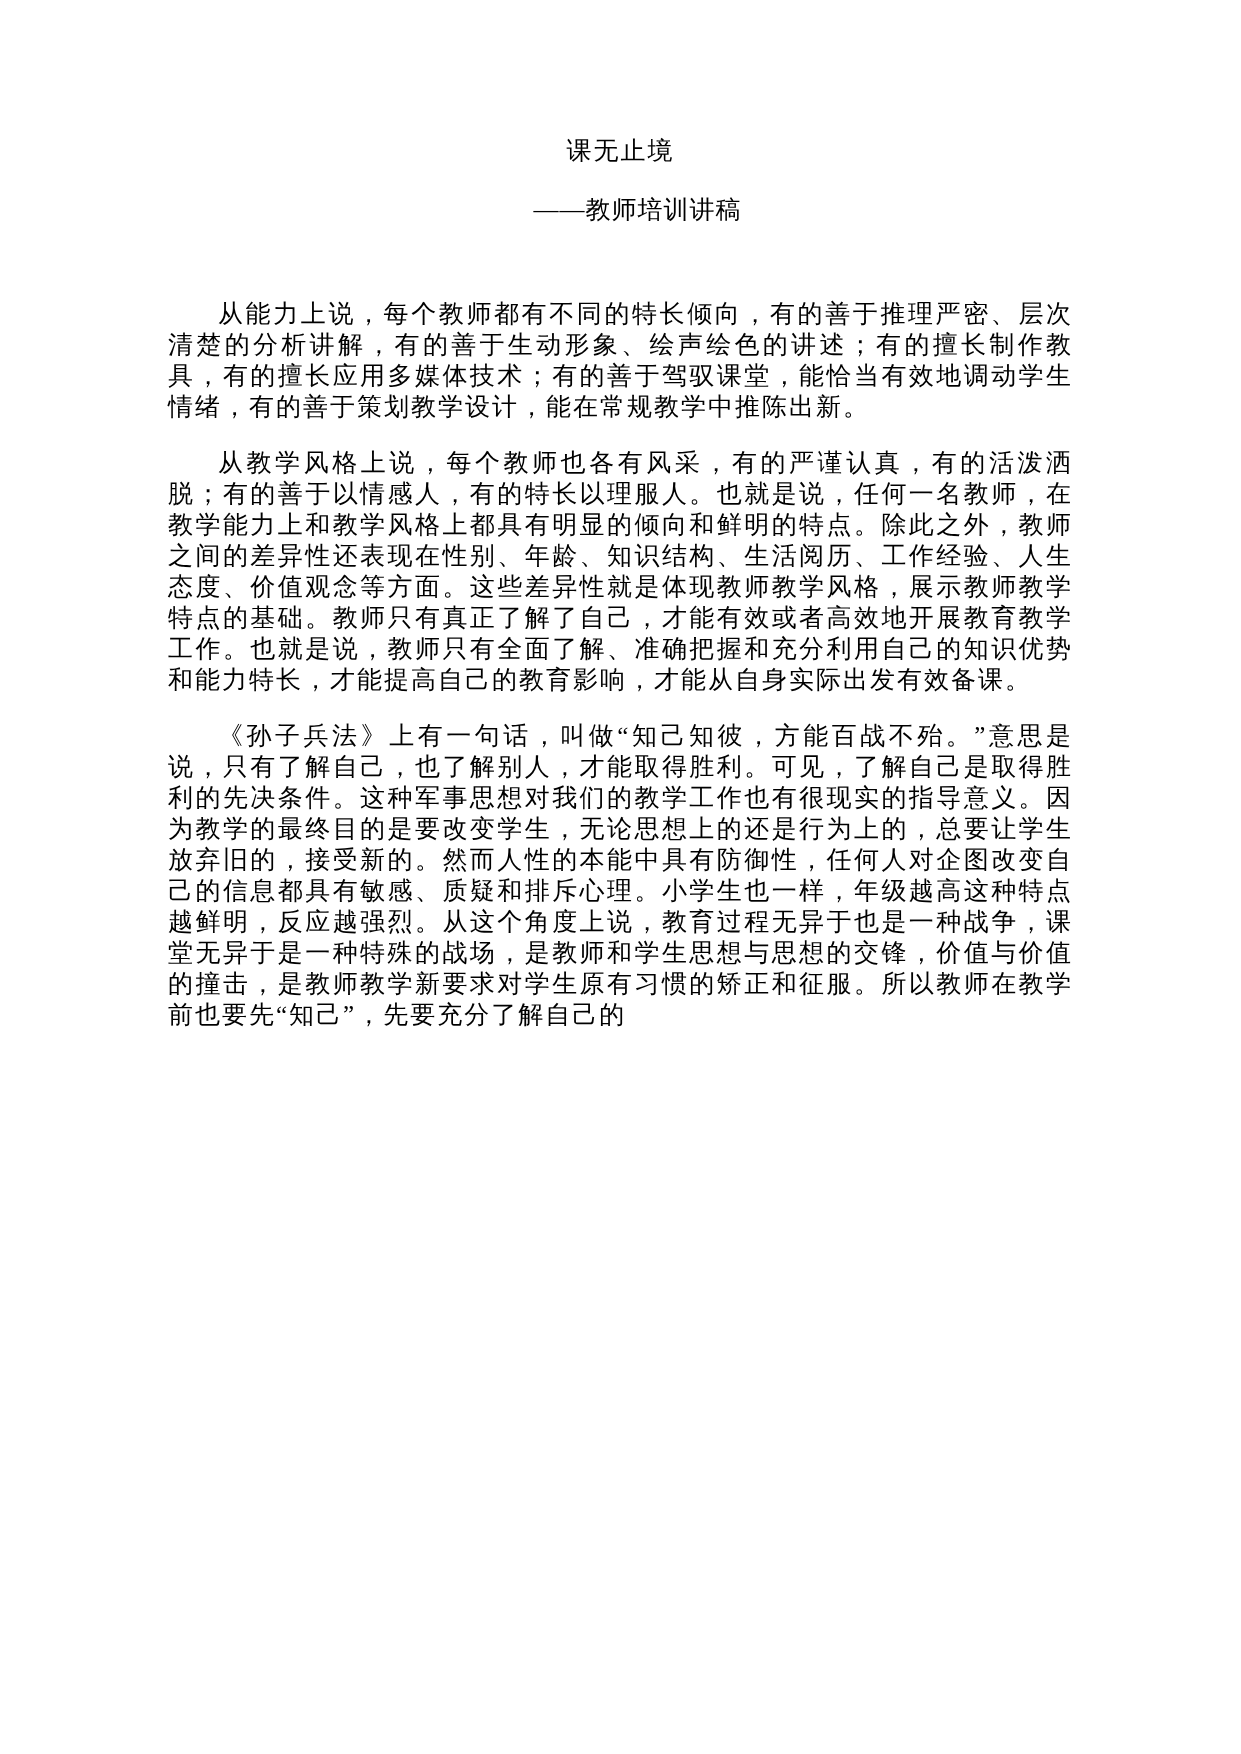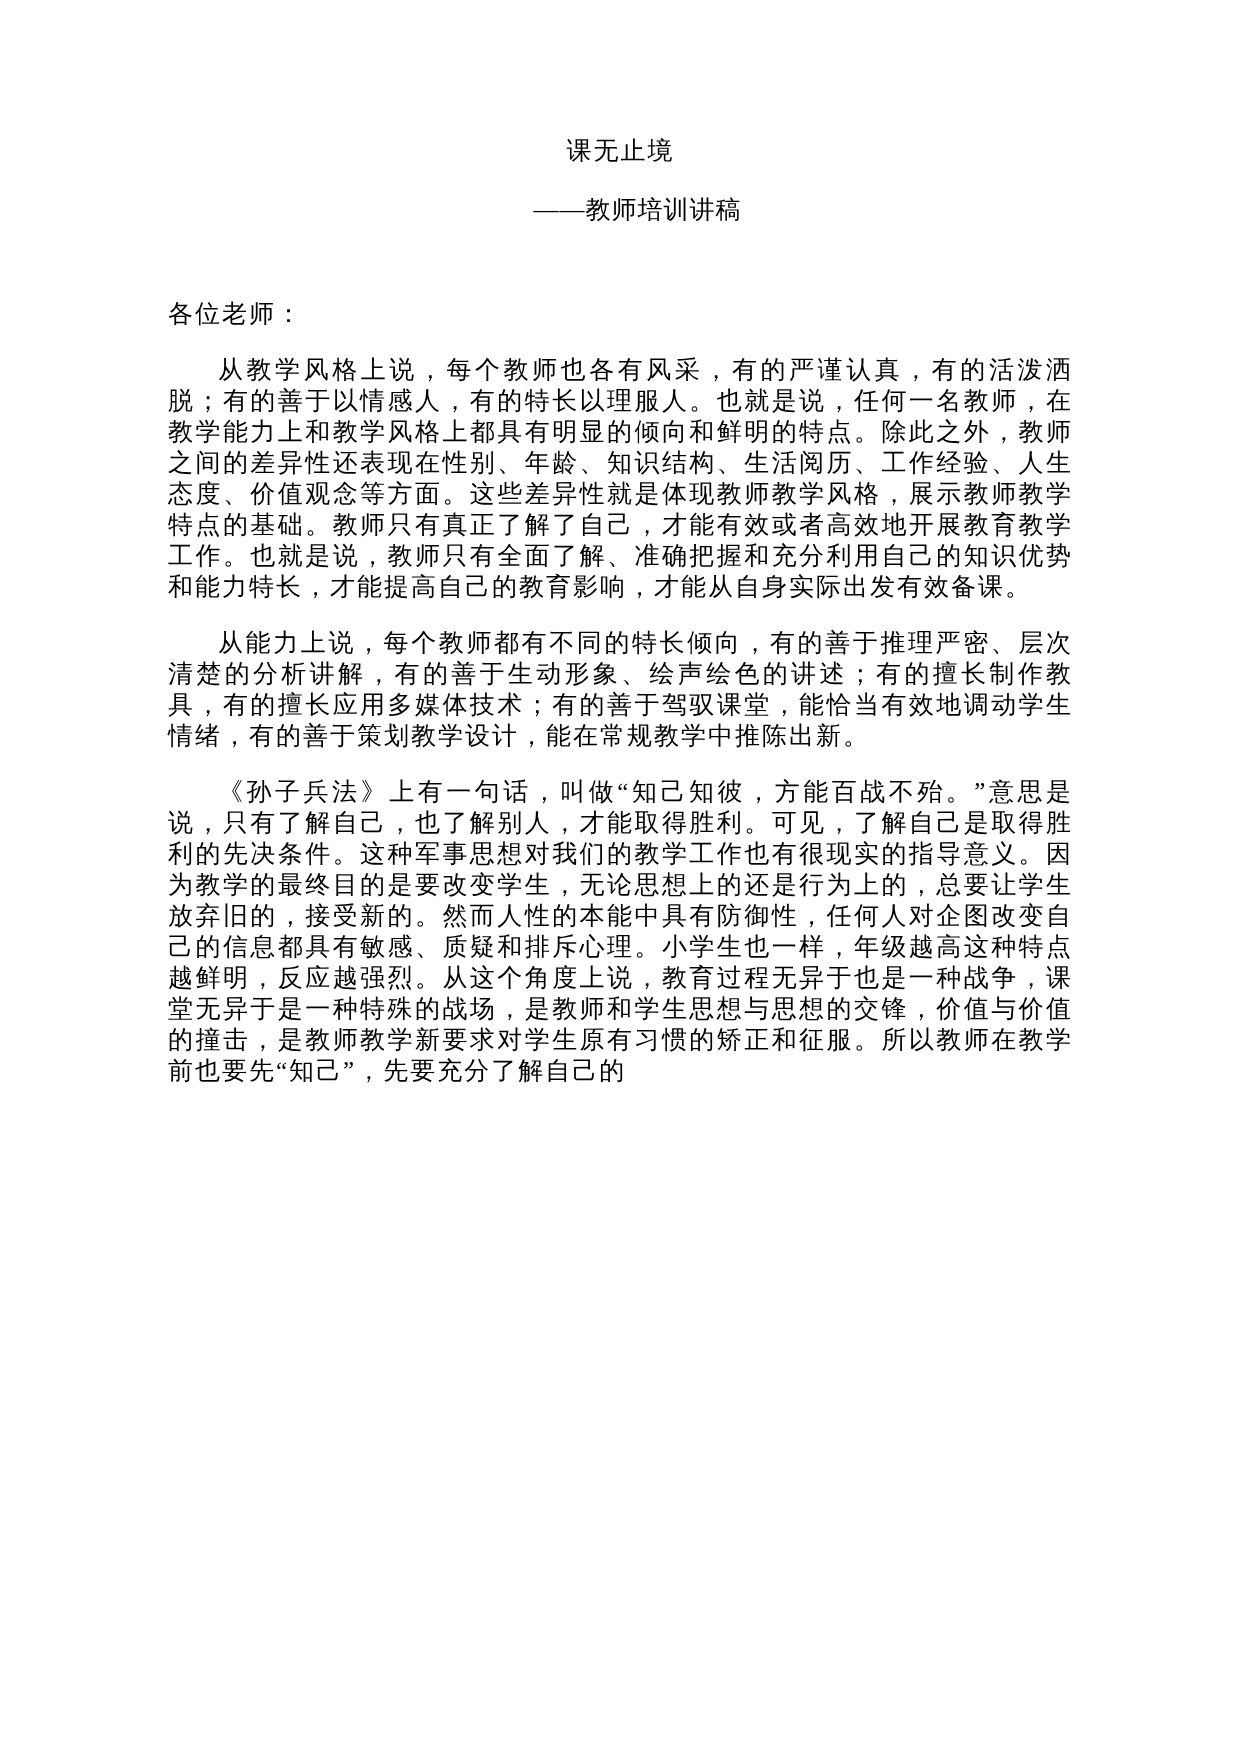--- a/index.html
+++ b/index.html
@@ -49,25 +49,24 @@
 </style>
 </head>
 <body>
 
 <div class="page">
 
   <h1 class="doc-title">课无止境</h1>
 
   <div class="doc-subtitle">——教师培训讲稿</div>
 
-  <p class="para no-indent">各位老师：</p>
 
 
 
 
 
+  <p class="para">从能力上说，每个教师都有不同的特长倾向，有的善于推理严密、层次清楚的分析讲解，有的善于生动形象、绘声绘色的讲述；有的擅长制作教具，有的擅长应用多媒体技术；有的善于驾驭课堂，能恰当有效地调动学生情绪，有的善于策划教学设计，能在常规教学中推陈出新。</p>
+
   <p class="para">从教学风格上说，每个教师也各有风采，有的严谨认真，有的活泼洒脱；有的善于以情感人，有的特长以理服人。也就是说，任何一名教师，在教学能力上和教学风格上都具有明显的倾向和鲜明的特点。除此之外，教师之间的差异性还表现在性别、年龄、知识结构、生活阅历、工作经验、人生态度、价值观念等方面。这些差异性就是体现教师教学风格，展示教师教学特点的基础。教师只有真正了解了自己，才能有效或者高效地开展教育教学工作。也就是说，教师只有全面了解、准确把握和充分利用自己的知识优势和能力特长，才能提高自己的教育影响，才能从自身实际出发有效备课。</p>
-
-  <p class="para">从能力上说，每个教师都有不同的特长倾向，有的善于推理严密、层次清楚的分析讲解，有的善于生动形象、绘声绘色的讲述；有的擅长制作教具，有的擅长应用多媒体技术；有的善于驾驭课堂，能恰当有效地调动学生情绪，有的善于策划教学设计，能在常规教学中推陈出新。</p>
 
   <p class="para">《孙子兵法》上有一句话，叫做“知己知彼，方能百战不殆。”意思是说，只有了解自己，也了解别人，才能取得胜利。可见，了解自己是取得胜利的先决条件。这种军事思想对我们的教学工作也有很现实的指导意义。因为教学的最终目的是要改变学生，无论思想上的还是行为上的，总要让学生放弃旧的，接受新的。然而人性的本能中具有防御性，任何人对企图改变自己的信息都具有敏感、质疑和排斥心理。小学生也一样，年级越高这种特点越鲜明，反应越强烈。从这个角度上说，教育过程无异于也是一种战争，课堂无异于是一种特殊的战场，是教师和学生思想与思想的交锋，价值与价值的撞击，是教师教学新要求对学生原有习惯的矫正和征服。所以教师在教学前也要先“知己”，先要充分了解自己的</p>
 
 </div>
 
 </body></html>

